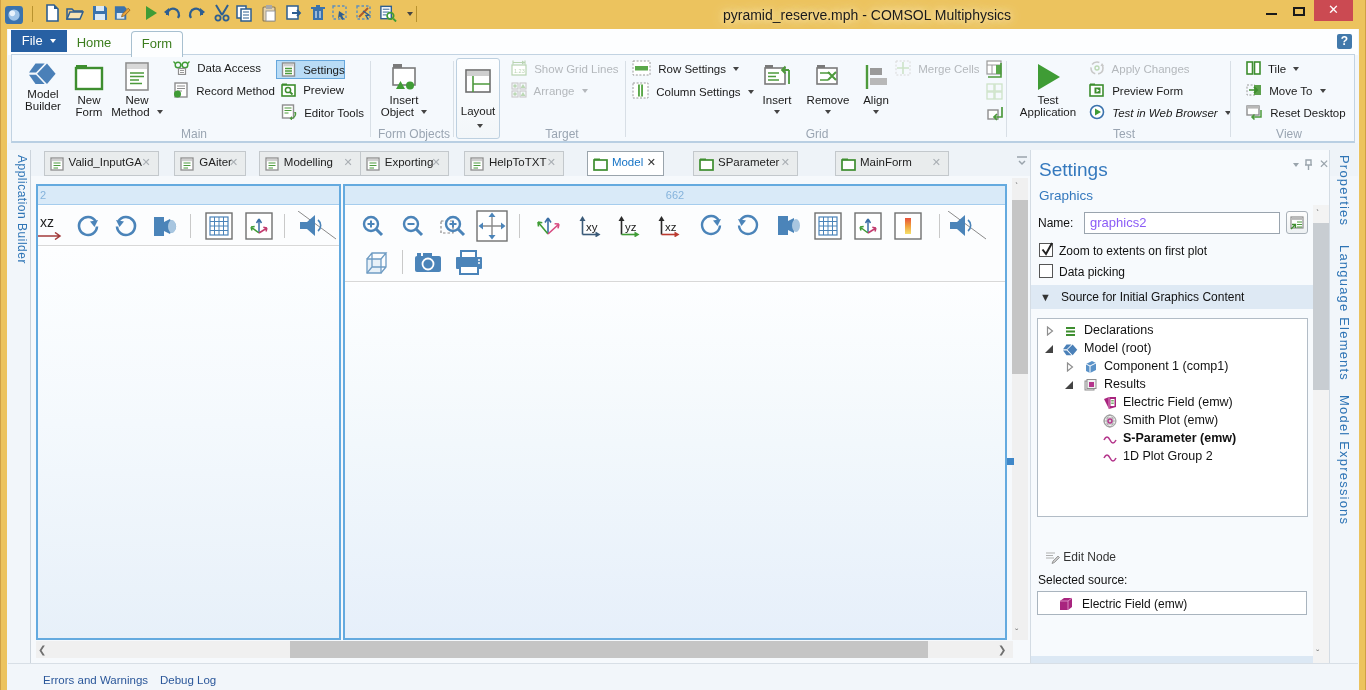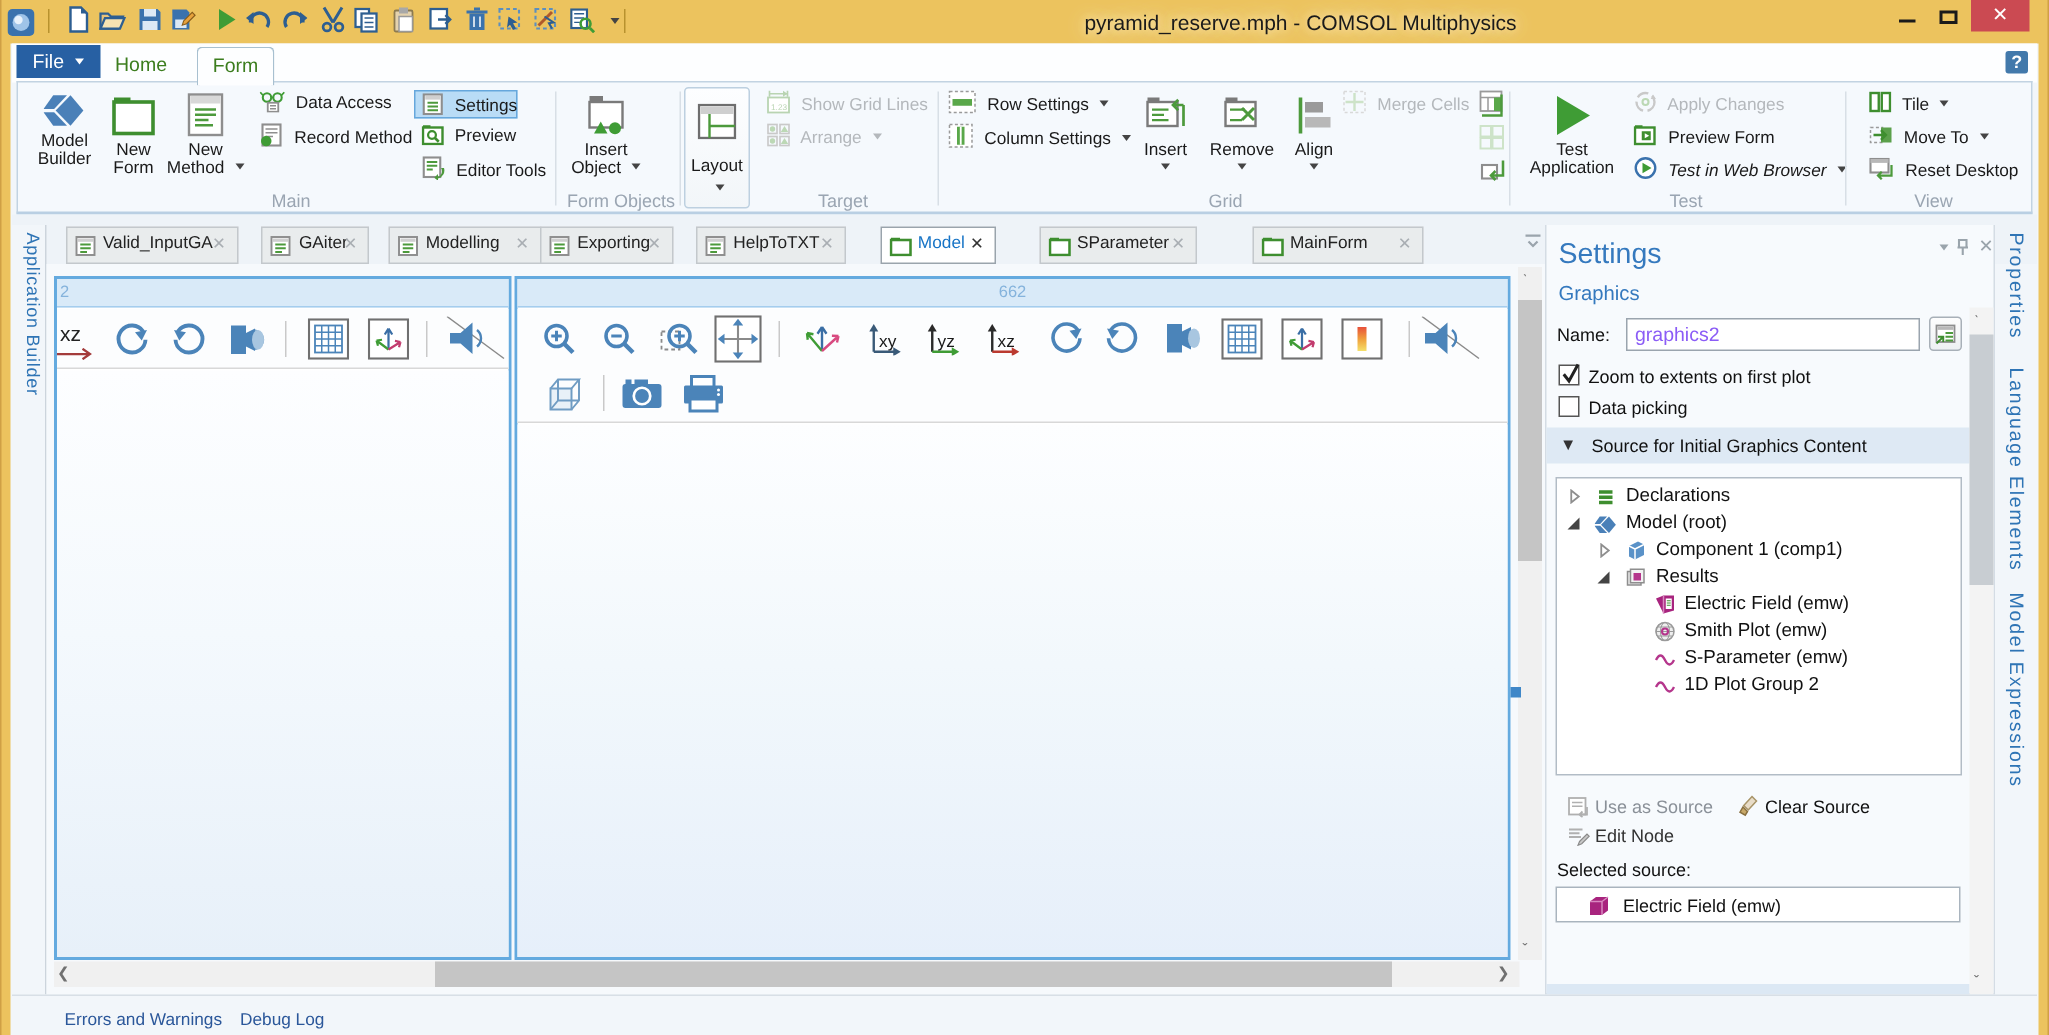--- a/index.html
+++ b/index.html
@@ -666,21 +666,21 @@
     <span style="position:absolute;left:9px;top:0px;font-size:11px;color:#333;">▼</span>
     <span style="position:absolute;left:30px;">Source for Initial Graphics Content</span>
   </div>
   <div id="tree">
     <div class="titem" style="left:46px;top:4px;">Declarations</div>
     <div class="titem" style="left:46px;top:22px;">Model (root)</div>
     <div class="titem" style="left:66px;top:40px;">Component 1 (comp1)</div>
     <div class="titem" style="left:66px;top:58px;">Results</div>
     <div class="titem" style="left:85px;top:76px;">Electric Field (emw)</div>
     <div class="titem" style="left:85px;top:94px;">Smith Plot (emw)</div>
-    <div class="titem" style="left:85px;top:112px;">S-Parameter (emw)</div>
+    <div class="titem" style="left:85px;top:112px;font-weight:bold;">S-Parameter (emw)</div>
     <div class="titem" style="left:85px;top:130px;">1D Plot Group 2</div>
 
     <svg class="abs" style="left:8px;top:7px" width="8" height="10" viewBox="0 0 8 10">
         <path d="M1.5 1 L6.5 5 L1.5 9 z" fill="none" stroke="#8e8e8e" stroke-width="1.2"></path>
       </svg>
     <svg class="abs" style="left:6px;top:25px" width="10" height="10" viewBox="0 0 10 10">
         <path d="M9 1 V9 H1 z" fill="#444"></path>
       </svg>
     <svg class="abs" style="left:28px;top:43px" width="8" height="10" viewBox="0 0 8 10">
         <path d="M1.5 1 L6.5 5 L1.5 9 z" fill="none" stroke="#8e8e8e" stroke-width="1.2"></path>
@@ -716,34 +716,20 @@
         <circle cx="7" cy="7" r="6" fill="#eee" stroke="#9a9a9a" stroke-width="1"></circle>
         <path d="M7 1 a6 6 0 0 0 0 12 M7 1 a3 6 0 0 0 0 12 M7 1 a3 6 0 0 1 0 12 M1 7 h12 M2 4 h10 M2 10 h10" fill="none" stroke="#9a9a9a" stroke-width="0.7"></path>
         <circle cx="7" cy="7" r="2" fill="none" stroke="#b5368c" stroke-width="1.4"></circle>
       </svg>
     <svg class="abs" style="left:65px;top:113px" width="14" height="14" viewBox="0 0 14 14">
         <path d="M1 8 q3 -6 6 0 t6 0" fill="none" stroke="#b5368c" stroke-width="1.6"></path>
       </svg>
     <svg class="abs" style="left:65px;top:131px" width="14" height="14" viewBox="0 0 14 14">
         <path d="M1 8 q3 -6 6 0 t6 0" fill="none" stroke="#b5368c" stroke-width="1.6"></path>
       </svg>
-  </div>
-  <div class="abs" style="left:14px;top:380px;width:270px;font-size:12px;color:#8a9098;">
-    <svg style="vertical-align:-3px" width="15" height="14" viewBox="0 0 15 14">
-        <rect x="1" y="1" width="11" height="11" fill="#fff" stroke="#b0b0b0" stroke-width="1.2"></rect>
-        <path d="M3 4 h7 M3 6.5 h7" stroke="#b0b0b0" stroke-width="1"></path>
-        <path d="M13 7 v5 h-5 m2 -2 l-2 2 2 2" fill="none" stroke="#b0b0b0" stroke-width="1.2"></path>
-      </svg>
-    Use as Source
-    <span style="margin-left:14px;color:#111;">
-    <svg style="vertical-align:-3px" width="14" height="15" viewBox="0 0 14 15">
-          <path d="M9 1 l3 3 -5.5 6 -3 -3z" fill="#e8dcc8" stroke="#a89468" stroke-width="1"></path>
-          <path d="M3 8 l3 3 -1.5 2.5 -3.5 -2z" fill="#c8a868" stroke="#8a7040" stroke-width="1"></path>
-        </svg>
-    Clear Source</span>
   </div>
   <div class="abs" style="left:14px;top:400px;width:270px;font-size:12px;color:#333;">
     <svg style="vertical-align:-3px" width="15" height="14" viewBox="0 0 15 14">
         <path d="M1 3 h9 M1 5.5 h7 M1 8 h8" stroke="#b0b0b0" stroke-width="1.2"></path>
         <path d="M8 11 l5 -5 1.5 1.5 -5 5 -2.5 1z" fill="#c8c8c8" stroke="#8a8a8a" stroke-width="0.8"></path>
       </svg>
     Edit Node
   </div>
   <div class="abs" style="left:7px;top:423px;font-size:12px;color:#111;">Selected source:</div>
   <div class="abs" style="left:6px;top:441px;width:270px;height:24px;background:#fff;border:1px solid #a9b4be;">

